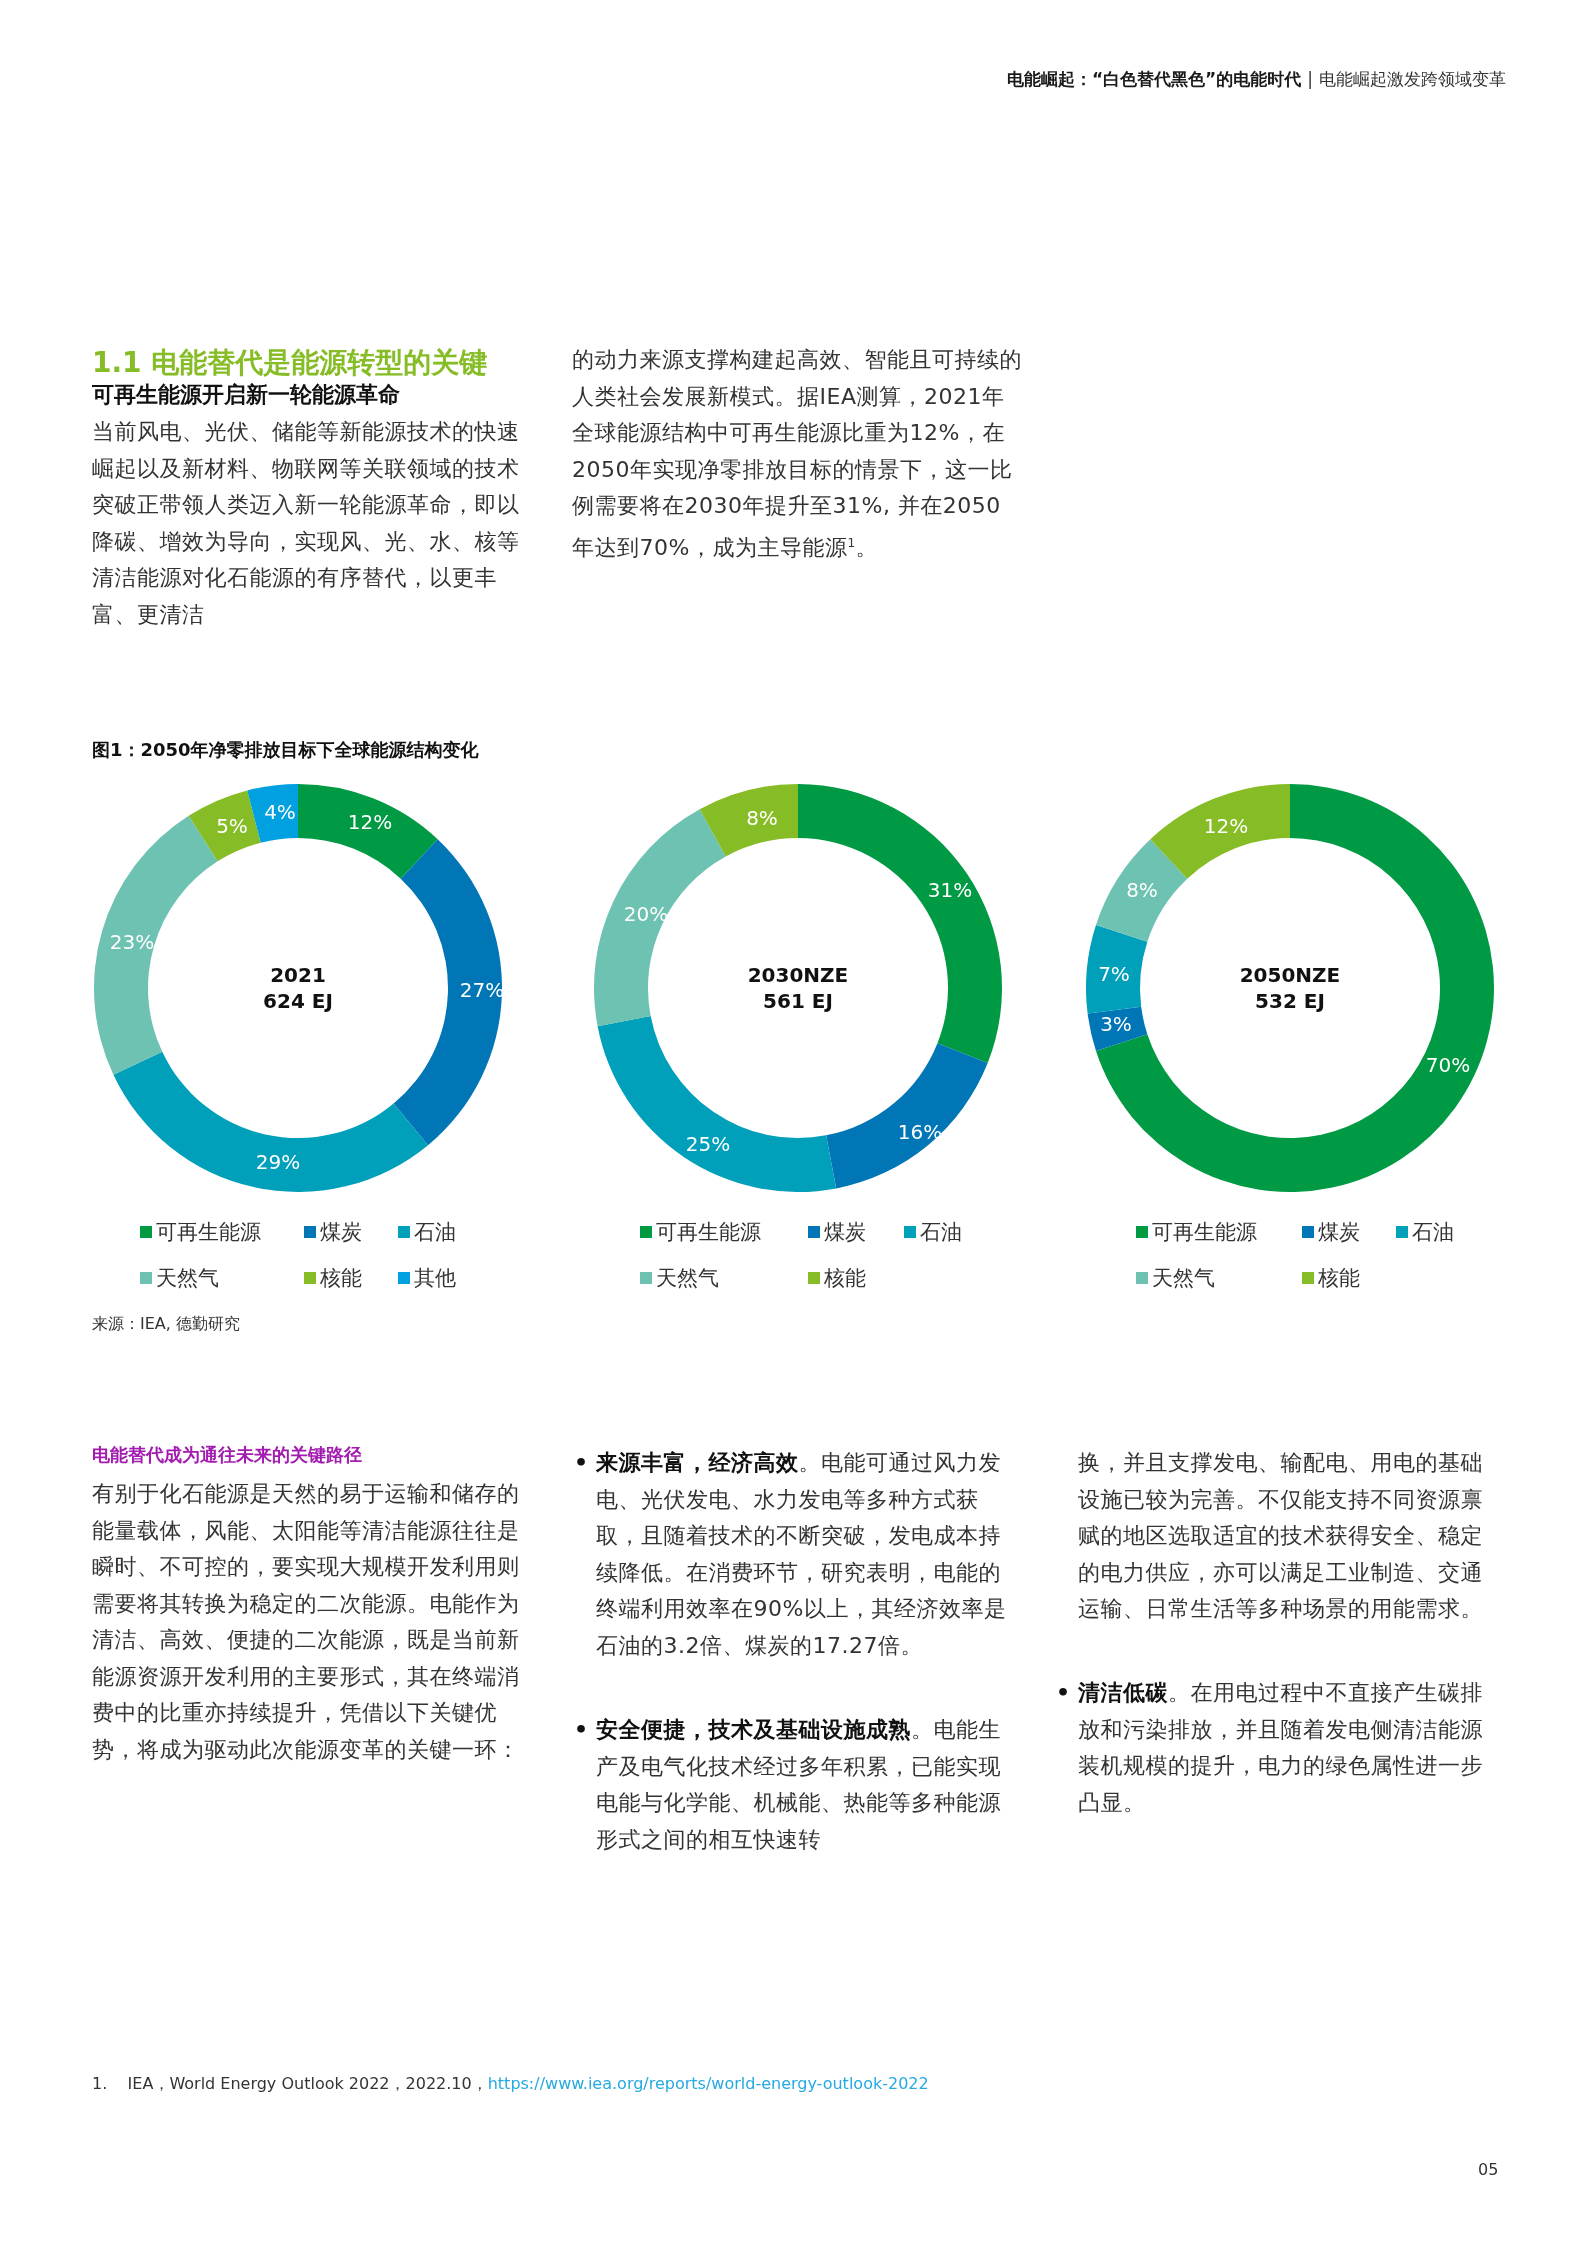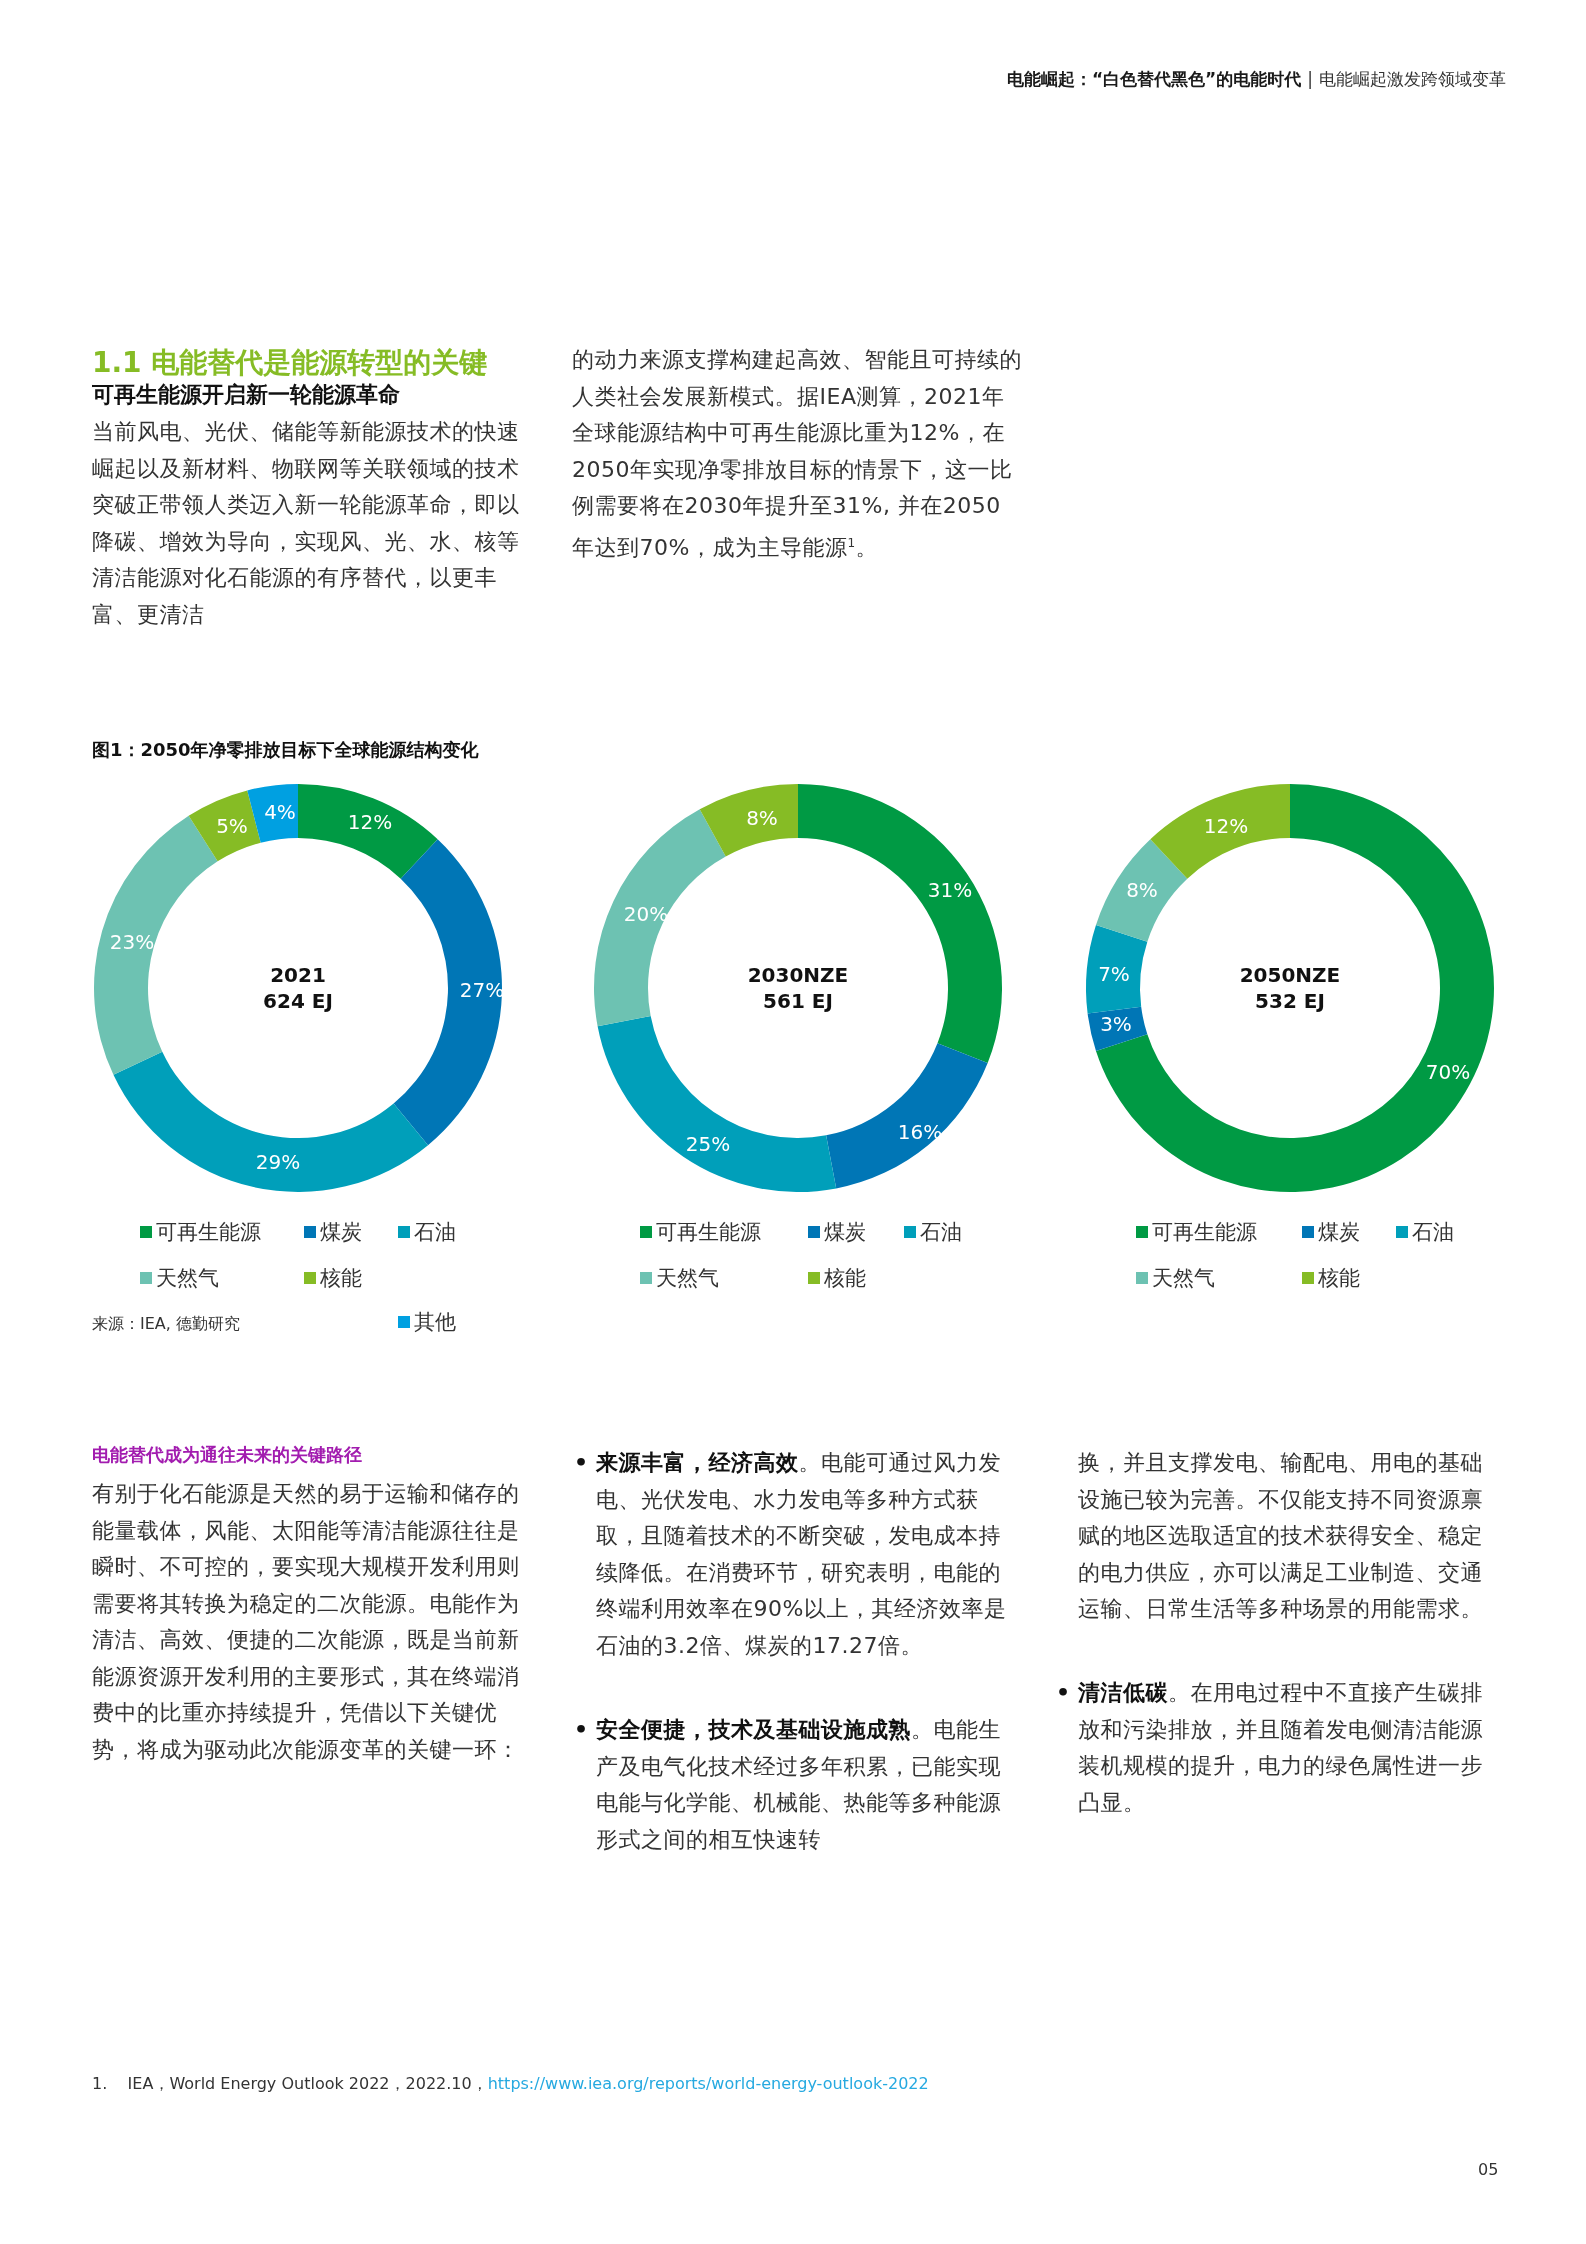--- a/index.html
+++ b/index.html
@@ -109,21 +109,21 @@
         <path d="M-194.01552932421131,63.03946685248929 A204,204 0 0 1 -202.39139906815348,25.567979647118126 L-148.81720519717166,18.79998503464568 A150,150 0 0 0 -142.65847744427302,46.35254915624213 Z" fill="#0076b6"></path>
         <path d="M-202.39139906815348,25.567979647118126 A204,204 0 0 1 -194.01552932421134,-63.03946685248925 L-142.65847744427305,-46.35254915624209 A150,150 0 0 0 -148.81720519717166,18.79998503464568 Z" fill="#009fba"></path>
         <path d="M-194.01552932421134,-63.03946685248925 A204,204 0 0 1 -139.64760960945256,-148.7095999939679 L-102.68206588930335,-109.3452941132117 A150,150 0 0 0 -142.65847744427305,-46.35254915624209 Z" fill="#6dc2b2"></path>
         <path d="M-139.64760960945256,-148.7095999939679 A204,204 0 0 1 -3.7474192053909006e-14,-204 L-2.7554552980815446e-14,-150 A150,150 0 0 0 -102.68206588930335,-109.3452941132117 Z" fill="#86bc25"></path>
       </g>
   </svg>
   <div class="center">
     <div>2050NZE</div>
     <div>532 EJ</div>
   </div>
-  <div class="lbl" style="left:368px; top:294px;">70%</div>
+  <div class="lbl" style="left:368px; top:287px;">70%</div>
   <div class="lbl" style="left:36px; top:246px;">3%</div>
   <div class="lbl" style="left:34px; top:196px;">7%</div>
   <div class="lbl" style="left:62px; top:112px;">8%</div>
   <div class="lbl" style="left:146px; top:48px;">12%</div>
 </div>
 
 <div class="legend" style="left:140px; top:1218px;">
   <div class="item" style="left:0; top:0;">
       <span class="sw" style="background:#009a44"></span>
       <span>可再生能源</span>
@@ -137,21 +137,21 @@
       <span>石油</span>
     </div>
   <div class="item" style="left:0; top:46px;">
       <span class="sw" style="background:#6dc2b2"></span>
       <span>天然气</span>
     </div>
   <div class="item" style="left:164px; top:46px;">
       <span class="sw" style="background:#86bc25"></span>
       <span>核能</span>
     </div>
-  <div class="item" style="left:258px; top:46px;margin-top:44px;">
+  <div class="item" style="left:258px; top:46px;">
       <span class="sw" style="background:#00a0e1"></span>
       <span>其他</span>
     </div>
 </div>
 
 <div class="legend" style="left:640px; top:1218px;">
   <div class="item" style="left:0; top:0;">
       <span class="sw" style="background:#009a44"></span>
       <span>可再生能源</span>
     </div>

